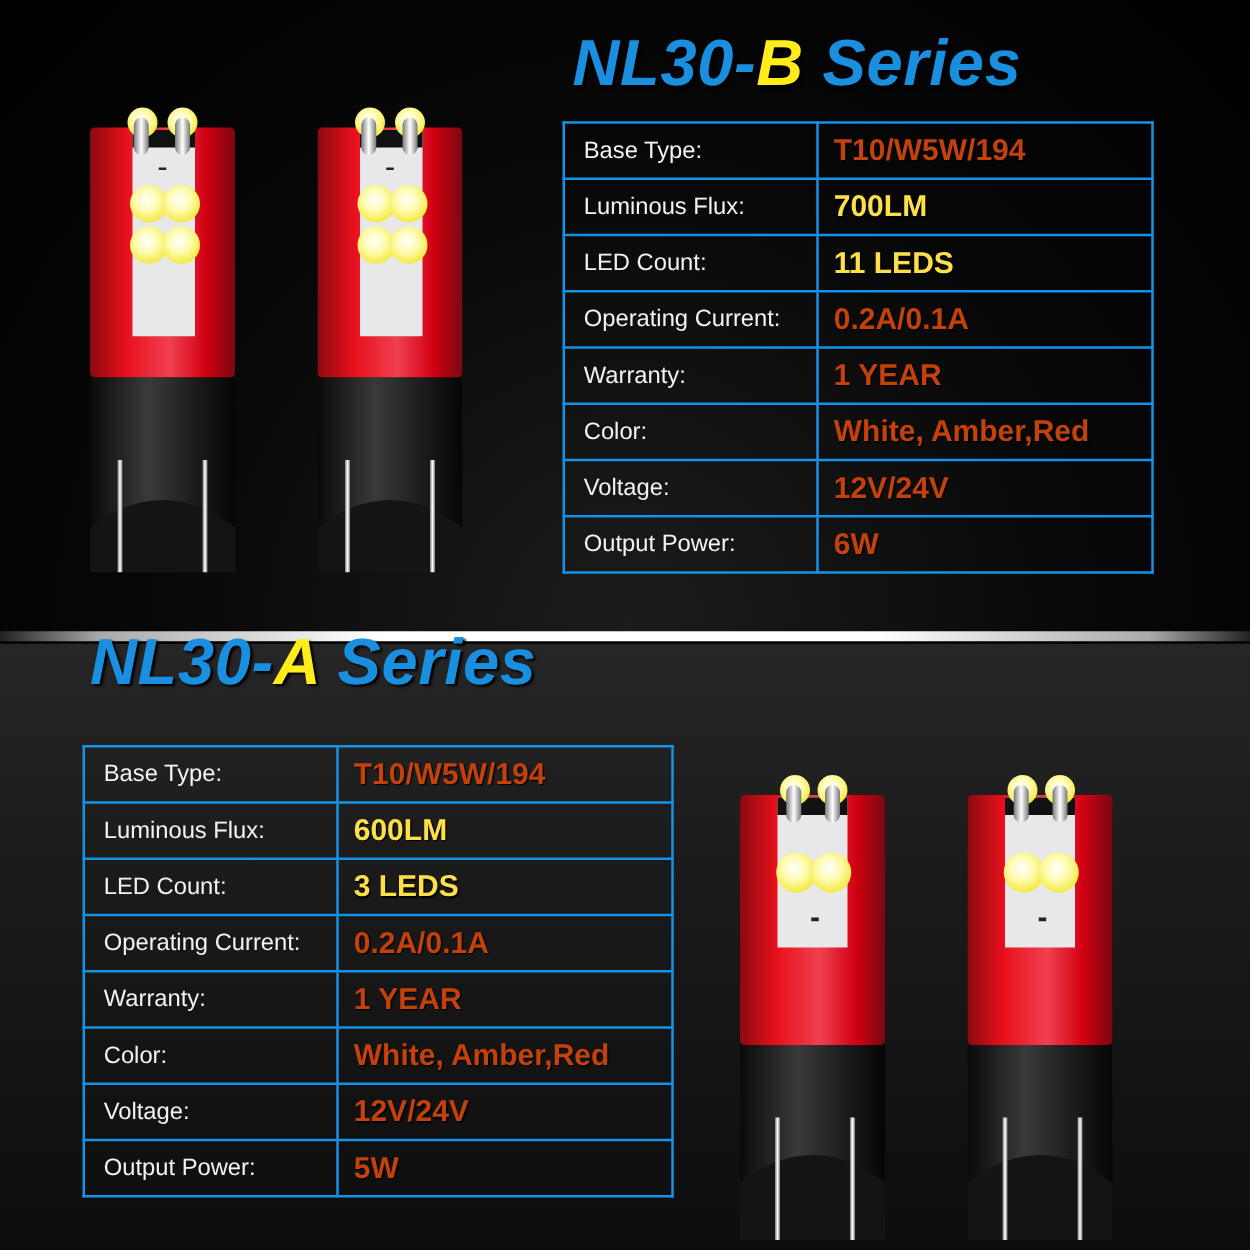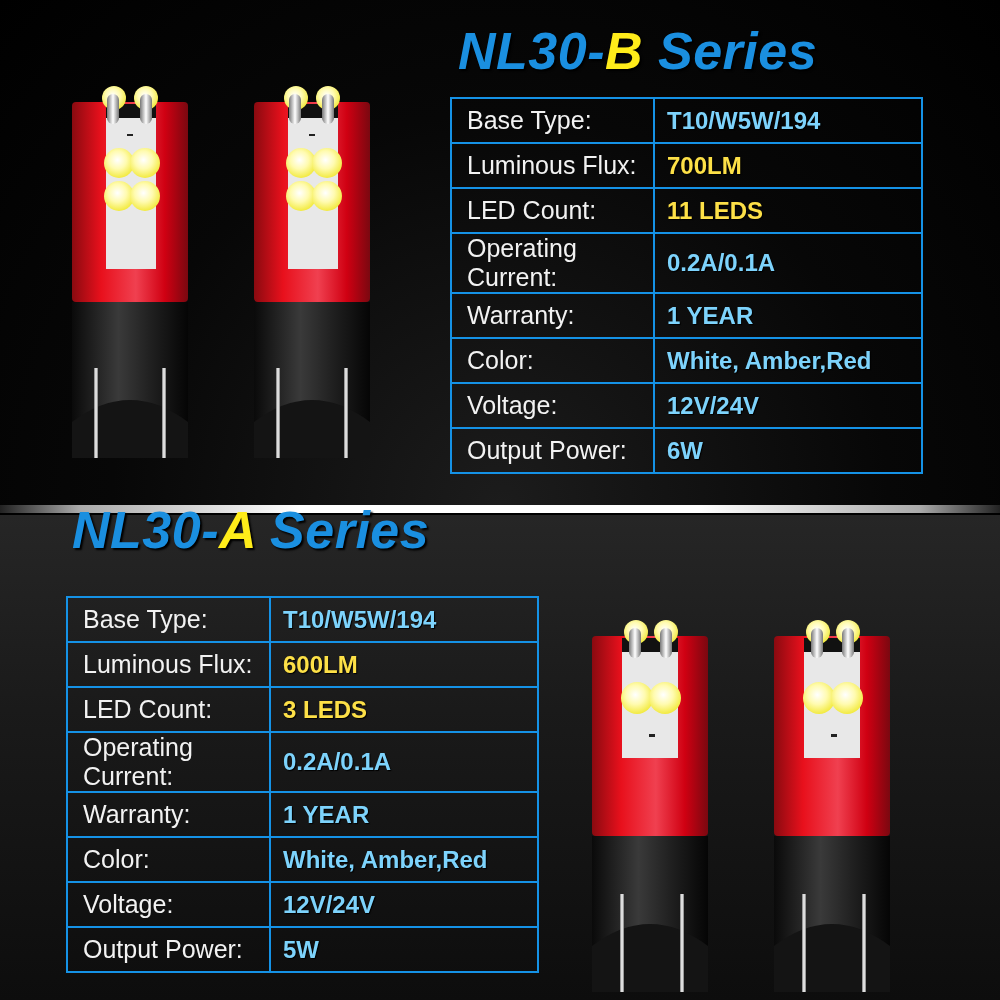--- a/index.html
+++ b/index.html
@@ -9,22 +9,22 @@
     background:radial-gradient(ellipse at 50% 100%,#1c1c1c 0%,#070707 55%,#000 100%);}
   .bg-bottom{position:absolute;left:0;top:515px;width:1000px;height:485px;
     background:linear-gradient(180deg,#262626 0%,#1a1a1a 40%,#0d0d0d 100%);}
   .divider{position:absolute;left:0;top:505px;width:1000px;height:8px;
     background:linear-gradient(90deg,#222 0%,#aaa 8%,#fff 30%,#fff 70%,#aaa 92%,#222 100%);}
   .title{position:absolute;font-weight:bold;font-style:italic;font-size:52px;color:#1a8fe0;
     letter-spacing:0.5px;text-shadow:2px 2px 2px #000;white-space:nowrap;}
   .title .accent{color:#ffec1a;}
   .spec-table{position:absolute;border-collapse:collapse;}
   .spec-table td{border:2px solid #1592e6;height:43px;padding:0;vertical-align:middle;}
-  .spec-table td.label{color:#f2f2f2;font-size:25px;padding-left:15px;width:186px;margin-left:20px;}
-  .spec-table td.value{font-weight:bold;font-size:24px;padding-left:12px;color:#7dd3fc;
+  .spec-table td.label{color:#f2f2f2;font-size:19px;padding-left:15px;width:186px;margin-left:20px;}
+  .spec-table td.value{font-weight:bold;font-size:24px;padding-left:12px;color:#c2410c;
     text-shadow:1px 1px 1px #000;}
   .spec-table td.value.hl{color:#fde047;}
   #tbl-b{left:450px;top:97px;width:473px;}
   #tbl-a{left:66px;top:596px;width:473px;}
   .bulb{position:absolute;width:116px;height:380px;}
 </style>
 </head>
 <body>
 
 <div class="bg-top"></div>

